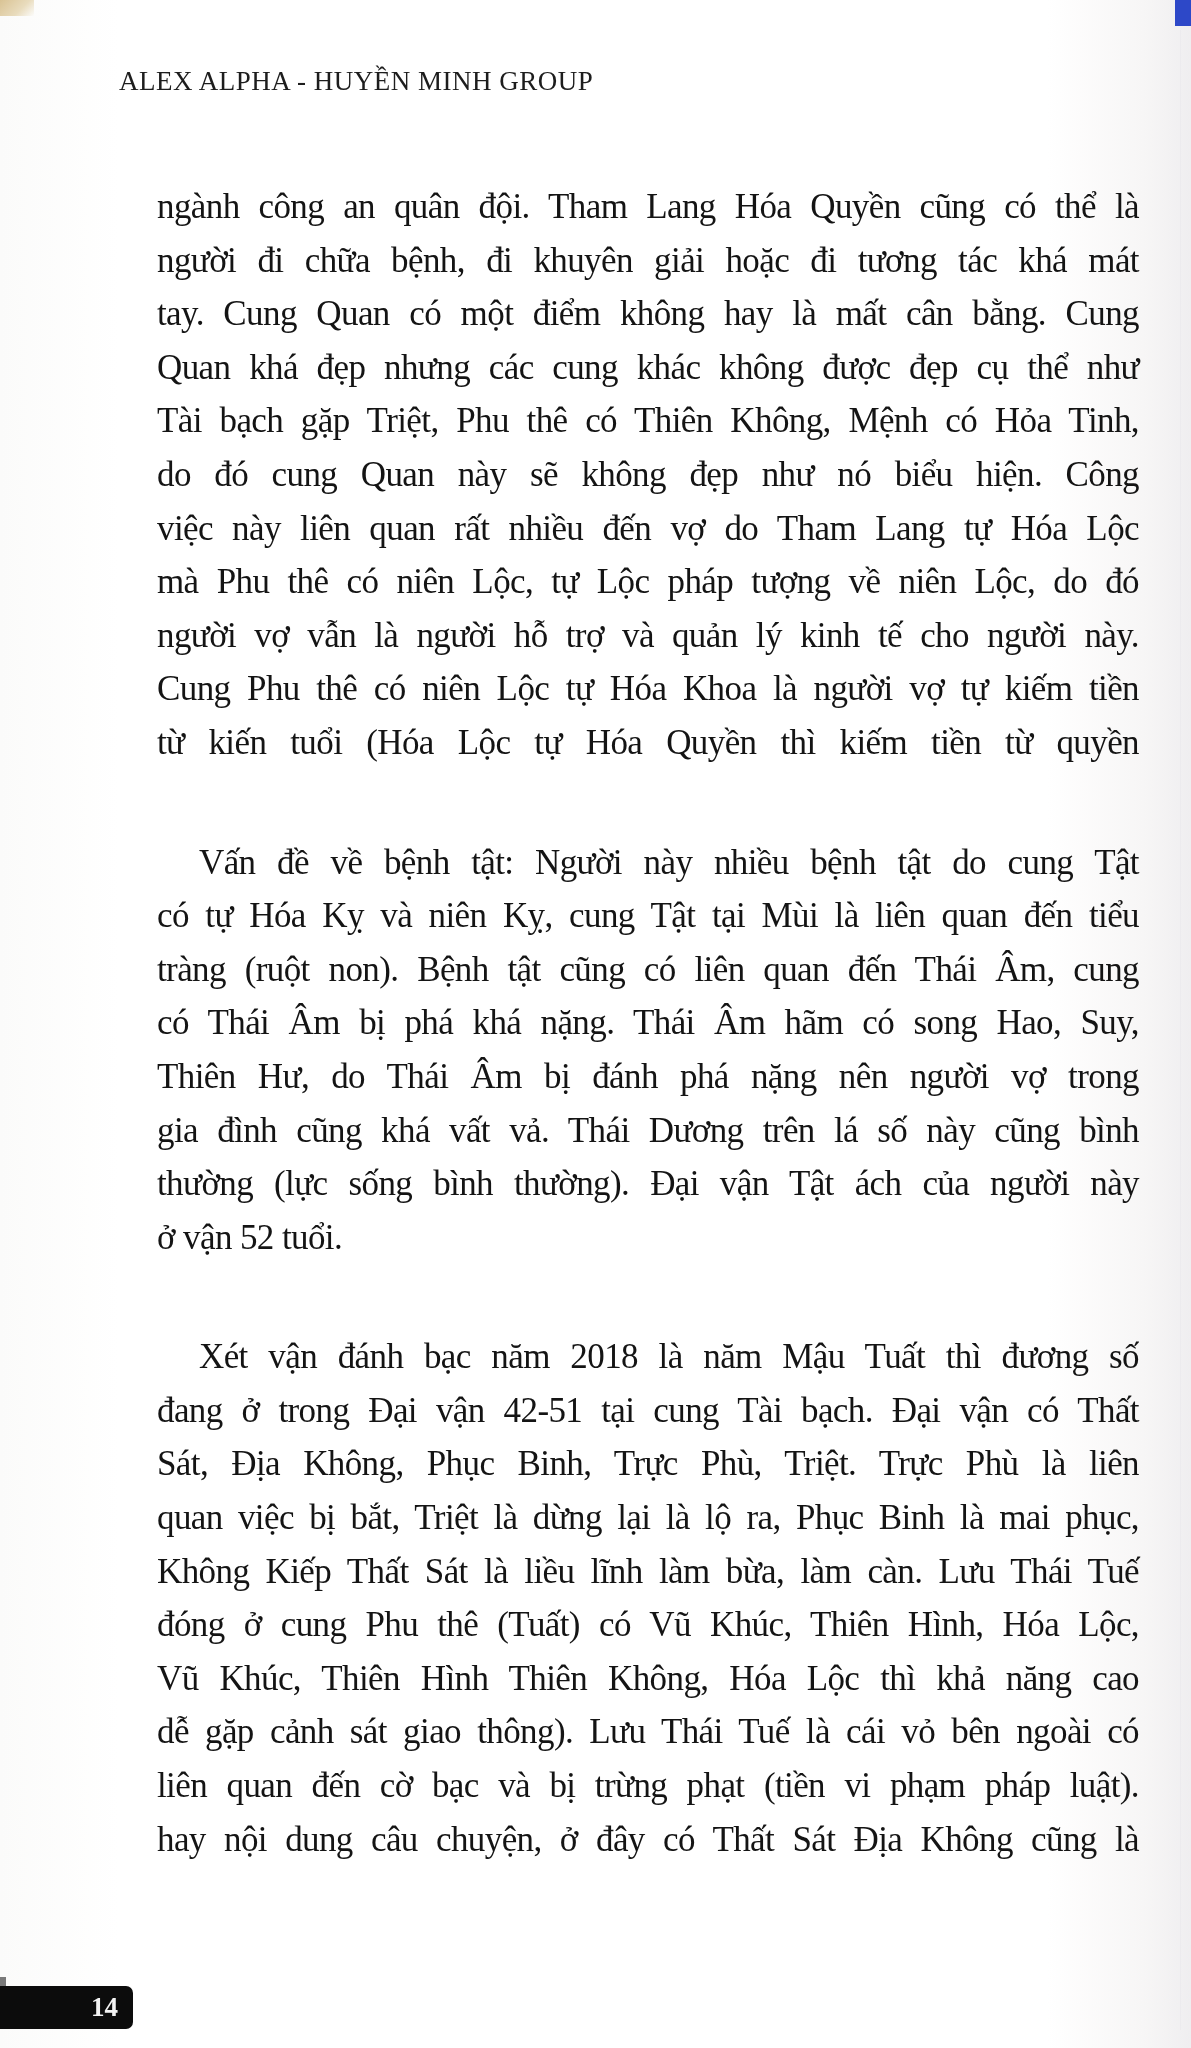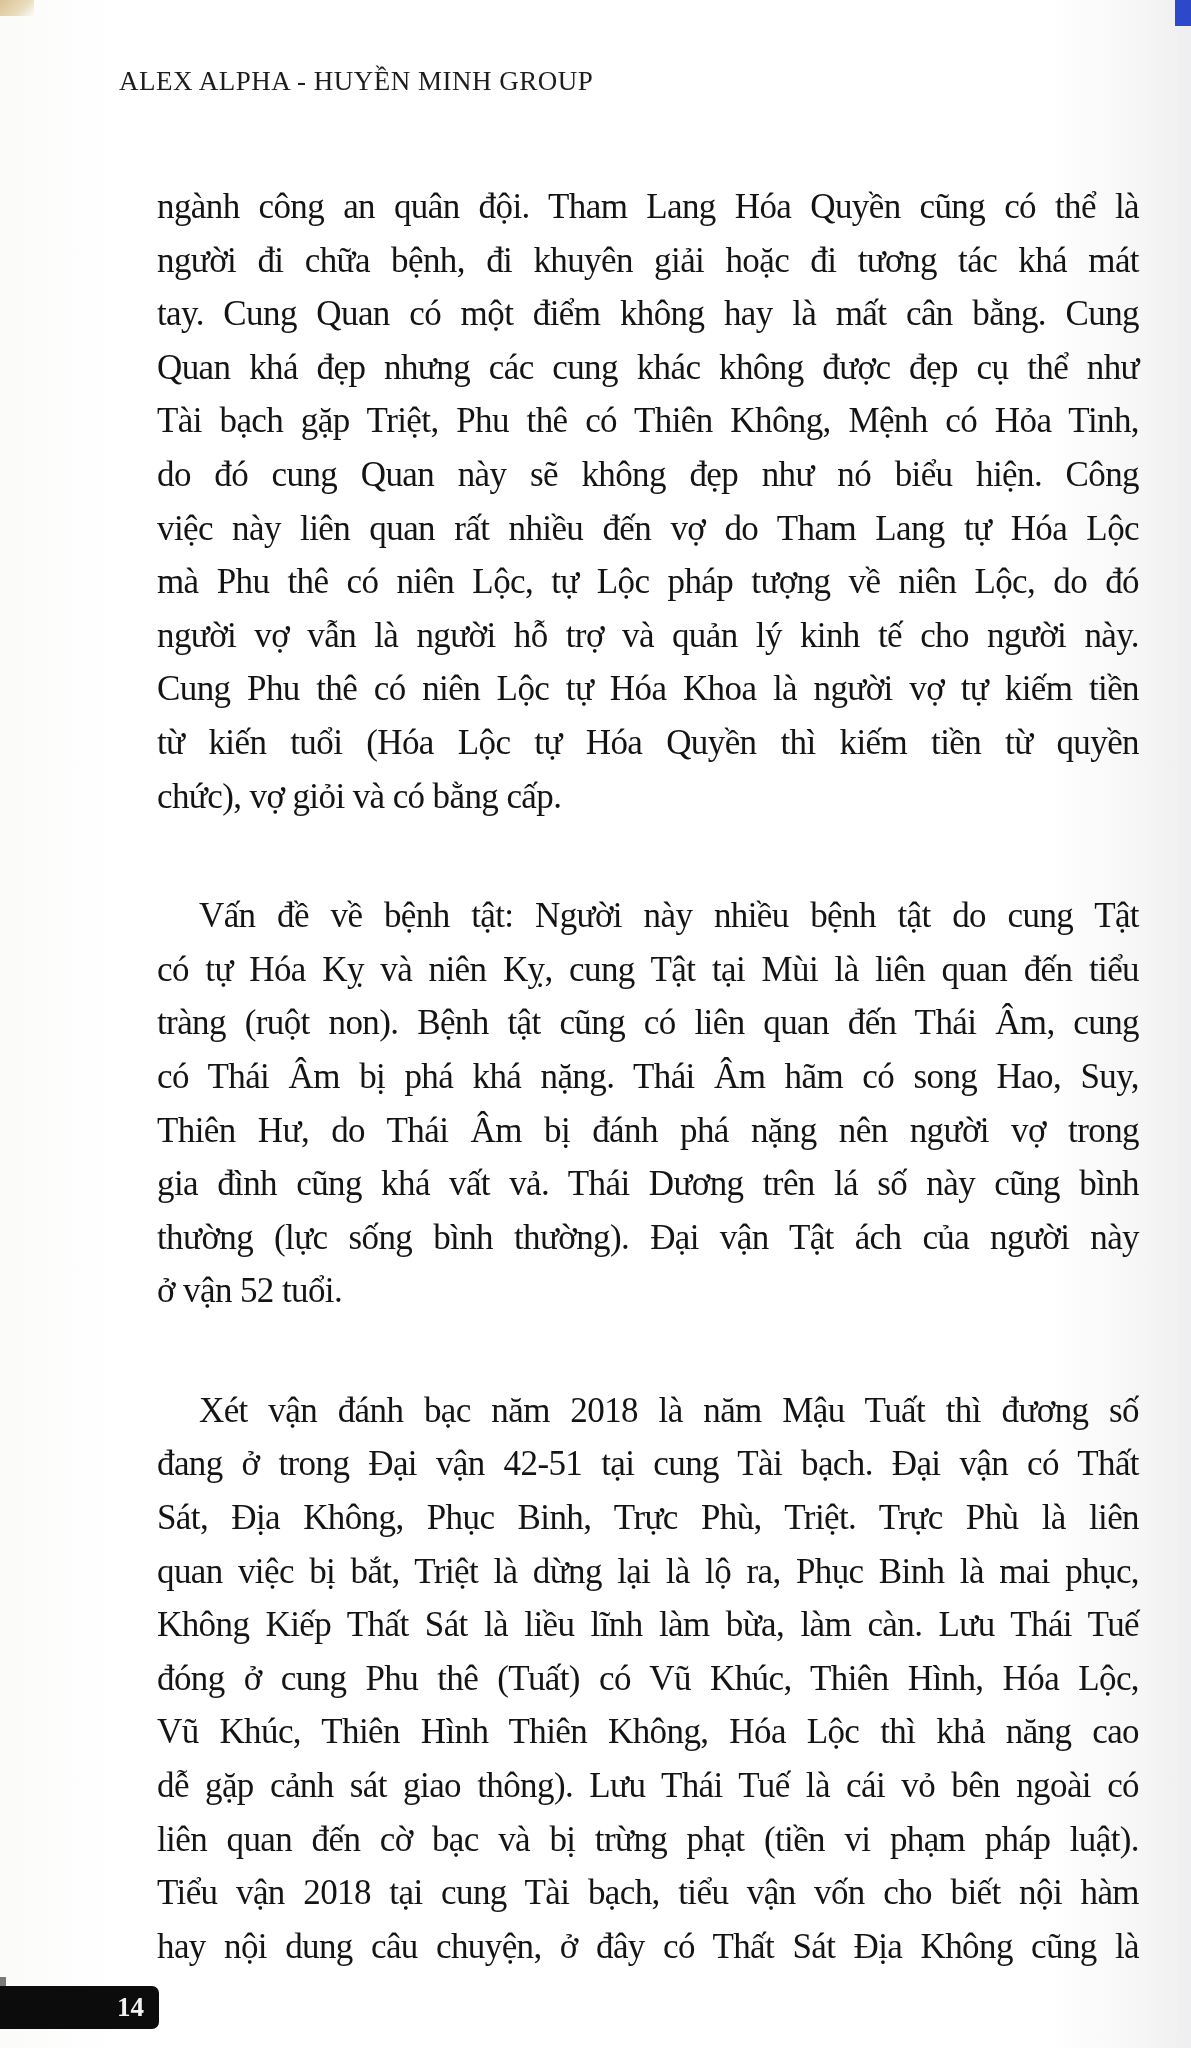--- a/index.html
+++ b/index.html
@@ -84,21 +84,21 @@
       padding-left: 42px;
       margin-top: 40px;
     }
     .para-gap {
       height: 26px;
     }
     .page-badge {
       position: absolute;
       left: 0;
       top: 1986px;
-      width: 159px;
+      width: 133px;
       height: 43px;
       background: #0c0c0c;
       border-radius: 0 7px 7px 0;
       color: #f3f3f3;
       font-family: "Liberation Serif", "DejaVu Serif", serif;
       font-weight: bold;
       font-size: 27px;
       line-height: 43px;
       text-align: right;
       padding-right: 15px;
@@ -130,21 +130,20 @@
       <div class="line">người đi chữa bệnh, đi khuyên giải hoặc đi tương tác khá mát</div>
       <div class="line">tay. Cung Quan có một điểm không hay là mất cân bằng. Cung</div>
       <div class="line">Quan khá đẹp nhưng các cung khác không được đẹp cụ thể như</div>
       <div class="line">Tài bạch gặp Triệt, Phu thê có Thiên Không, Mệnh có Hỏa Tinh,</div>
       <div class="line">do đó cung Quan này sẽ không đẹp như nó biểu hiện. Công</div>
       <div class="line">việc này liên quan rất nhiều đến vợ do Tham Lang tự Hóa Lộc</div>
       <div class="line">mà Phu thê có niên Lộc, tự Lộc pháp tượng về niên Lộc, do đó</div>
       <div class="line">người vợ vẫn là người hỗ trợ và quản lý kinh tế cho người này.</div>
       <div class="line">Cung Phu thê có niên Lộc tự Hóa Khoa là người vợ tự kiếm tiền</div>
       <div class="line">từ kiến tuổi (Hóa Lộc tự Hóa Quyền thì kiếm tiền từ quyền</div>
-      <div class="line last">chức), vợ giỏi và có bằng cấp.</div>
     </div>
 
     <div class="para-gap"></div>
 
     <div>
       <div class="line indent">Vấn đề về bệnh tật: Người này nhiều bệnh tật do cung Tật</div>
       <div class="line">có tự Hóa Kỵ và niên Kỵ, cung Tật tại Mùi là liên quan đến tiểu</div>
       <div class="line">tràng (ruột non). Bệnh tật cũng có liên quan đến Thái Âm, cung</div>
       <div class="line">có Thái Âm bị phá khá nặng. Thái Âm hãm có song Hao, Suy,</div>
       <div class="line">Thiên Hư, do Thái Âm bị đánh phá nặng nên người vợ trong</div>
@@ -158,20 +157,19 @@
     <div>
       <div class="line indent">Xét vận đánh bạc năm 2018 là năm Mậu Tuất thì đương số</div>
       <div class="line">đang ở trong Đại vận 42-51 tại cung Tài bạch. Đại vận có Thất</div>
       <div class="line">Sát, Địa Không, Phục Binh, Trực Phù, Triệt. Trực Phù là liên</div>
       <div class="line">quan việc bị bắt, Triệt là dừng lại là lộ ra, Phục Binh là mai phục,</div>
       <div class="line">Không Kiếp Thất Sát là liều lĩnh làm bừa, làm càn. Lưu Thái Tuế</div>
       <div class="line">đóng ở cung Phu thê (Tuất) có Vũ Khúc, Thiên Hình, Hóa Lộc,</div>
       <div class="line">Vũ Khúc, Thiên Hình Thiên Không, Hóa Lộc thì khả năng cao</div>
       <div class="line">dễ gặp cảnh sát giao thông). Lưu Thái Tuế là cái vỏ bên ngoài có</div>
       <div class="line">liên quan đến cờ bạc và bị trừng phạt (tiền vi phạm pháp luật).</div>
-      <div class="line">Tiểu vận 2018 tại cung Tài bạch, tiểu vận vốn cho biết nội hàm</div>
       <div class="line">hay nội dung câu chuyện, ở đây có Thất Sát Địa Không cũng là</div>
     </div>
   </div>
 
   <div class="page-badge-notch"></div>
   <div class="page-badge">14</div>
 </div>
 
 </body></html>

